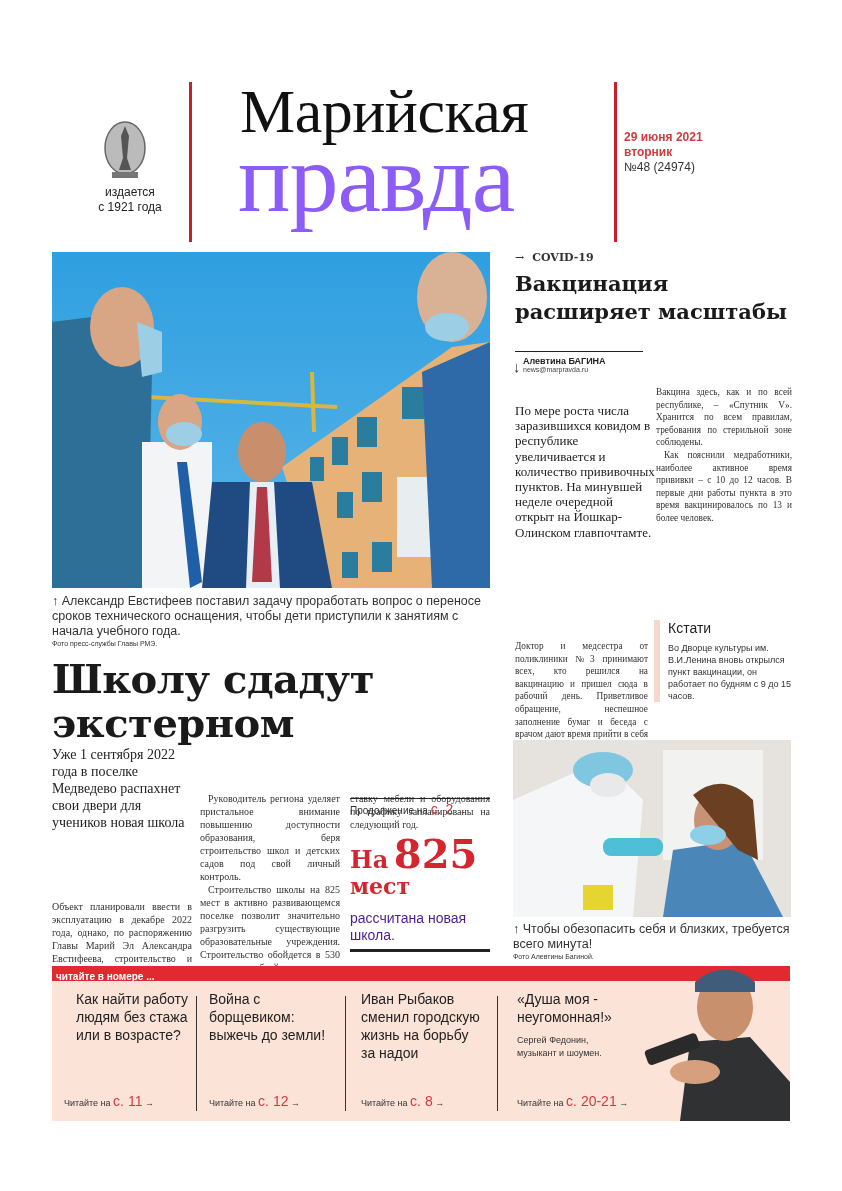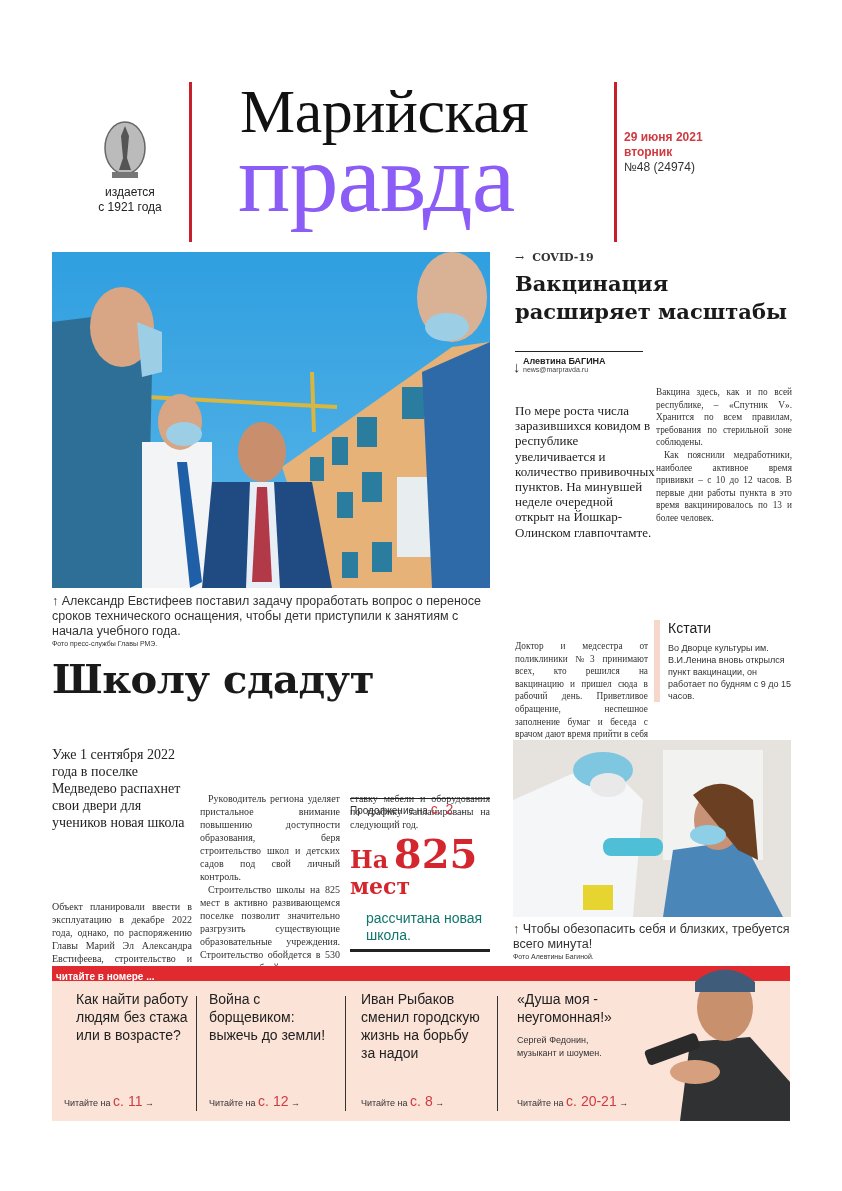--- a/index.html
+++ b/index.html
@@ -46,21 +46,21 @@
 
   .photo-vac { left: 513px; top: 740px; width: 278px; height: 177px; overflow: hidden; }
 
   
   .cont { left: 350px; top: 801px; font-size: 10px; color: #333; }
   .cont .pg { color: #d03a40; font-size: 14px; }
   .big825 { left: 350px; top: 830px; font-family: "DejaVu Serif", serif; font-weight: bold; color: #d4262e; }
   .big825 .na { font-size: 24px; }
   .big825 .n { font-size: 40px; }
   .big825 .mest { font-size: 22px; display: block; margin-top: -4px; }
-  .rassch { left: 366px; top: 910px; font-size: 14px; line-height: 17px; color: #0f766e; }
+  .rassch { left: 350px; top: 910px; font-size: 14px; line-height: 17px; color: #4c1d95; }
 
   
   .promo-bar { left: 52px; top: 966px; width: 738px; height: 15px; background: #e02a30; }
   .promo-bar span { color: #fff; font-size: 10px; font-weight: bold; margin-left: 4px; line-height: 15px; }
   .promo-bg { left: 52px; top: 981px; width: 738px; height: 140px; background: #fbe3d8; }
   .promo-col { top: 990px; }
   .promo-col .h { font-size: 14px; line-height: 18px; color: #222; }
   .promo-col .sub { font-size: 9px; line-height: 13px; color: #333; margin-top: 8px; }
   .promo-link { font-size: 9px; color: #333; }
   .promo-link .pg { color: #d03a40; font-size: 14px; }
@@ -135,20 +135,21 @@
     <ellipse cx="395" cy="75" rx="22" ry="14" fill="#9ccfe6"></ellipse>
   </svg>
 </div>
 <div class="abs caption" style="left:52px; top:594px; width:440px;">
   <span>↑ </span><span>Александр Евстифеев поставил задачу проработать вопрос о переносе сроков технического оснащения, чтобы дети приступили к занятиям с начала учебного года.</span>
 </div>
 <div class="abs credit" style="left:52px; top:640px;">Фото пресс-службы Главы РМЭ.</div>
 
 <div class="abs headline">
   <div>Школу сдадут</div>
+  <div>экстерном</div>
 </div>
 <div class="abs lead">Уже 1 сентября 2022 года в поселке Медведево распахнет свои двери для учеников новая школа</div>
 <div class="abs body-s" style="left:52px; top:860px; width:140px;">
   <p class="noind">Объект планировали ввести в эксплуатацию в декабре 2022 года, однако, по распоряжению Главы Марий Эл Александра Евстифеева, строительство и оснащение будет завершено к началу учебного года.</p>
 </div>
 <div class="abs body-s" style="left:200px; top:752px; width:140px;">
   <p>Руководитель региона уделяет пристальное внимание повышению доступности образования, беря строительство школ и детских садов под свой личный контроль.</p>
   <p>Строительство школы на 825 мест в активно развивающемся поселке позволит значительно разгрузить существующие образовательные учреждения. Строительство обойдется в 530 миллионов рублей.</p>
   <p>Уже сейчас готовность объекта высокая, останавливает только то, что лимиты на по-</p>
 </div>

